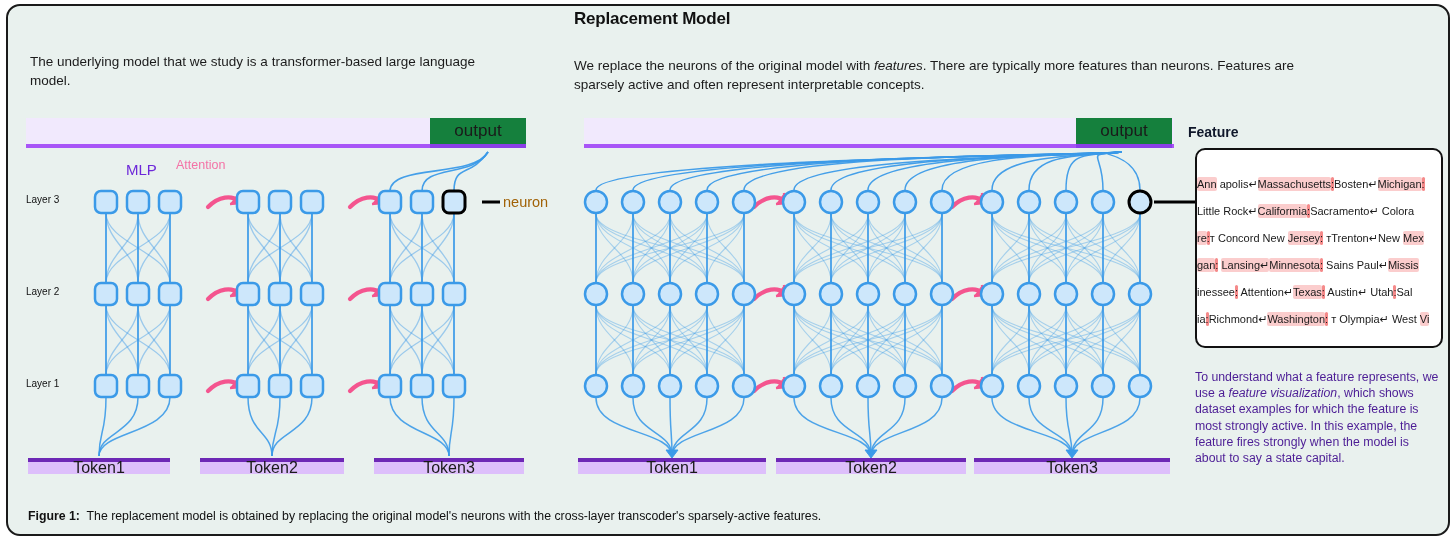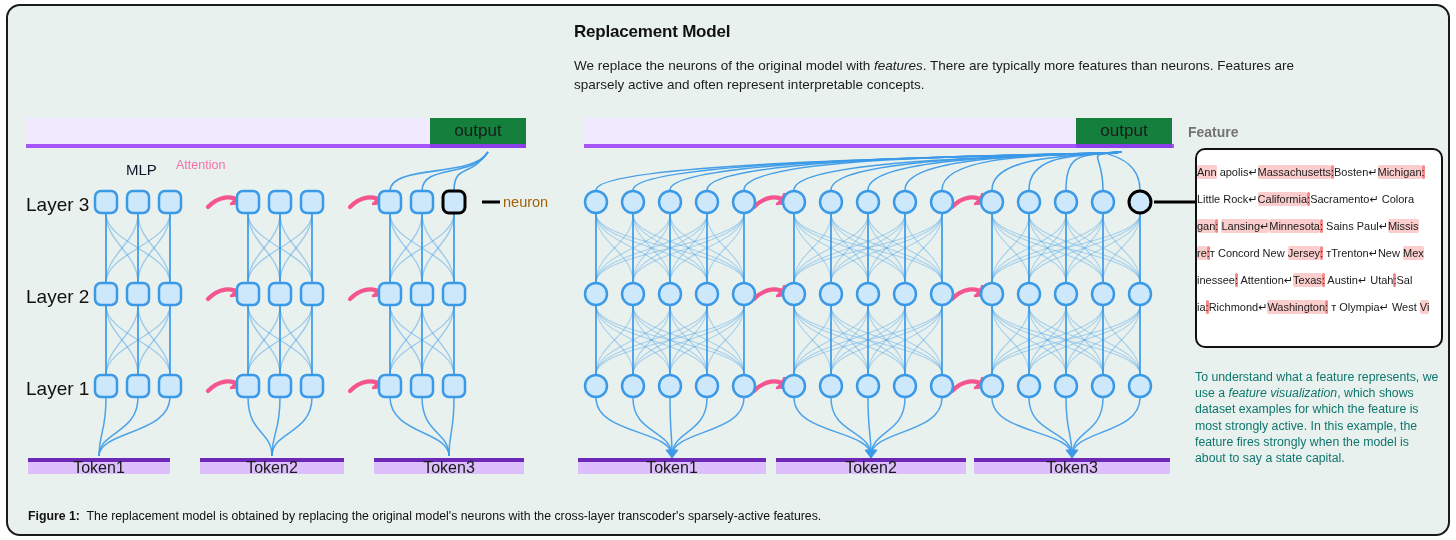--- a/index.html
+++ b/index.html
@@ -64,111 +64,112 @@
     display: flex;
     align-items: center;
     justify-content: center;
     font-size: 16px;
     color: #1a1a1a;
   }
 
   
   .layer-label {
     position: absolute;
-    font-size: 19px;
+    font-size: 10px;
     color: #111;
     text-align: left;
   }
   .mlp-label {
     position: absolute;
     font-size: 15px;
-    color: #0f172a;
+    color: #6d28d9;
   }
   .attn-label {
     position: absolute;
     font-size: 12.5px;
     color: #f472a6;
   }
   .neuron-label {
     position: absolute;
     font-size: 14.5px;
     color: #a16207;
   }
 
   
   #feature-title {
     position: absolute;
     left: 1180px; top: 118px;
-    font-size: 14px; font-weight: bold; color: #737373;
+    font-size: 14px; font-weight: bold; color: #0f172a;
   }
   #feature-box {
     position: absolute;
     left: 1187px; top: 142px;
     width: 248px; height: 200px;
     background: #ffffff;
     border: 2.5px solid #111;
     border-radius: 10px;
     overflow: hidden;
-    padding: 9px 0 0 0;
+    padding: 21px 0 0 0;
   }
   .fv-row {
     height: 27px;
     line-height: 27px;
     white-space: nowrap;
     font-size: 11px;
     color: #1a1a1a;
     overflow: hidden;
   }
   .fv-row span { padding: 1px 0; }
   .hl1 { background: #fbcdcd; border-radius: 2px; padding: 2px 1px; }
   .hl2 { background: #f58a8a; border-radius: 2px; padding: 2px 1px; }
   #feature-caption {
     position: absolute;
     left: 1187px; top: 363px;
     width: 246px;
     font-size: 12.3px;
     line-height: 16.2px;
-    color: #0f766e;
+    color: #4c1d95;
   }
   #feature-caption i { font-style: italic; }
 
   
   #fig-caption {
     position: absolute;
     left: 20px; top: 503px;
     font-size: 12.3px;
     color: #111;
   }
   #fig-caption b { font-weight: bold; }
 
   svg.wires { position: absolute; left: 0; top: 0; width: 1444px; height: 532px; pointer-events: none; }
 </style>
 </head>
 <body>
 
 <div id="card">
 
+  <div class="panel-desc" style="left:22px; top:46px; width:480px;">The underlying model that we study is a transformer-based large language model.</div>
 
   <div class="outbar" style="left:18px; top:112px; width:500px;"></div>
   <div class="outbar-cap" style="left:422px; top:112px; width:96px;">output</div>
 
   <div class="mlp-label" style="left:118px; top:155px;">MLP</div>
   <div class="attn-label" style="left:168px; top:152px;">Attention</div>
 
   <div class="layer-label" style="left:18px; top:188px;">Layer 3</div>
   <div class="layer-label" style="left:18px; top:280px;">Layer 2</div>
   <div class="layer-label" style="left:18px; top:372px;">Layer 1</div>
 
   <div class="neuron-label" style="left:495px; top:188px;">neuron</div>
 
   <div class="tokenbar" style="left:20px; top:452px; width:142px;">Token1</div>
   <div class="tokenbar" style="left:192px; top:452px; width:144px;">Token2</div>
   <div class="tokenbar" style="left:366px; top:452px; width:150px;">Token3</div>
 
-  <div class="panel-title" style="left:566px; top:16px;">Replacement Model</div>
+  <div class="panel-title" style="left:566px; top:3px;">Replacement Model</div>
   <div class="panel-desc" style="left:566px; top:50px; width:730px;"><span>We replace the neurons of the original model with </span><i>features</i><span>. There are typically more features than neurons. Features are sparsely active and often represent interpretable concepts.</span></div>
 
   <div class="outbar" style="left:576px; top:112px; width:590px;"></div>
   <div class="outbar-cap" style="left:1068px; top:112px; width:96px;">output</div>
 
   <div class="tokenbar" style="left:570px; top:452px; width:188px;">Token1</div>
   <div class="tokenbar" style="left:768px; top:452px; width:190px;">Token2</div>
   <div class="tokenbar" style="left:966px; top:452px; width:196px;">Token3</div>
 
   <svg class="wires" id="diagram-svg" viewBox="0 0 1444 532" xmlns="http://www.w3.org/2000/svg">
@@ -518,22 +519,22 @@
       <circle cx="1095" cy="380" r="11" fill="#cde7fb" stroke="#3b9ae8" stroke-width="2.5"></circle>
       <circle cx="1132" cy="196" r="11" fill="#cde7fb" stroke="#000" stroke-width="3"></circle>
       <circle cx="1132" cy="288" r="11" fill="#cde7fb" stroke="#3b9ae8" stroke-width="2.5"></circle>
       <circle cx="1132" cy="380" r="11" fill="#cde7fb" stroke="#3b9ae8" stroke-width="2.5"></circle>
     </svg>
 
   <div id="feature-title">Feature</div>
   <div id="feature-box">
       <div class="fv-row"><span class="hl1">Ann</span><span> apolis↵</span><span class="hl1">Massachusetts</span><span class="hl2">:</span><span>Bosten↵</span><span class="hl1">Michigan</span><span class="hl2">:</span></div>
       <div class="fv-row"><span> Little Rock↵</span><span class="hl1">Califormia</span><span class="hl2">:</span><span>Sacramento↵ Colora</span></div>
+      <div class="fv-row"><span class="hl1">re</span><span class="hl2">:</span><span>ᴛ Concord  New </span><span class="hl1">Jersey</span><span class="hl2">:</span><span> ᴛTrenton↵New </span><span class="hl1">Mex</span></div>
       <div class="fv-row"><span class="hl1">gan</span><span class="hl2">:</span><span> </span><span class="hl1">Lansing↵</span><span class="hl1">Minnesota</span><span class="hl2">:</span><span> Sains Paul↵</span><span class="hl1">Missis</span></div>
-      <div class="fv-row"><span class="hl1">re</span><span class="hl2">:</span><span>ᴛ Concord  New </span><span class="hl1">Jersey</span><span class="hl2">:</span><span> ᴛTrenton↵New </span><span class="hl1">Mex</span></div>
       <div class="fv-row"><span>inessee</span><span class="hl2">:</span><span> Attention↵</span><span class="hl1">Texas</span><span class="hl2">:</span><span> Austin↵ Utah</span><span class="hl2">:</span><span>Sal</span></div>
       <div class="fv-row"><span>ia</span><span class="hl2">:</span><span>Richmond↵</span><span class="hl1">Washington</span><span class="hl2">:</span><span> ᴛ Olympia↵ West </span><span class="hl1">Vi</span></div>
     </div>
   <div id="feature-caption"><span>To understand what a feature represents, we use a </span><i>feature visualization</i><span>, which shows dataset examples for which the feature is most strongly active. In this example, the feature fires strongly when the model is about to say a state capital.</span></div>
 
   <div id="fig-caption"><b>Figure 1:</b>&nbsp; <span>The replacement model is obtained by replacing the original model's neurons with the cross-layer transcoder's sparsely-active features.</span></div>
 
 </div>
 
 </body></html>

